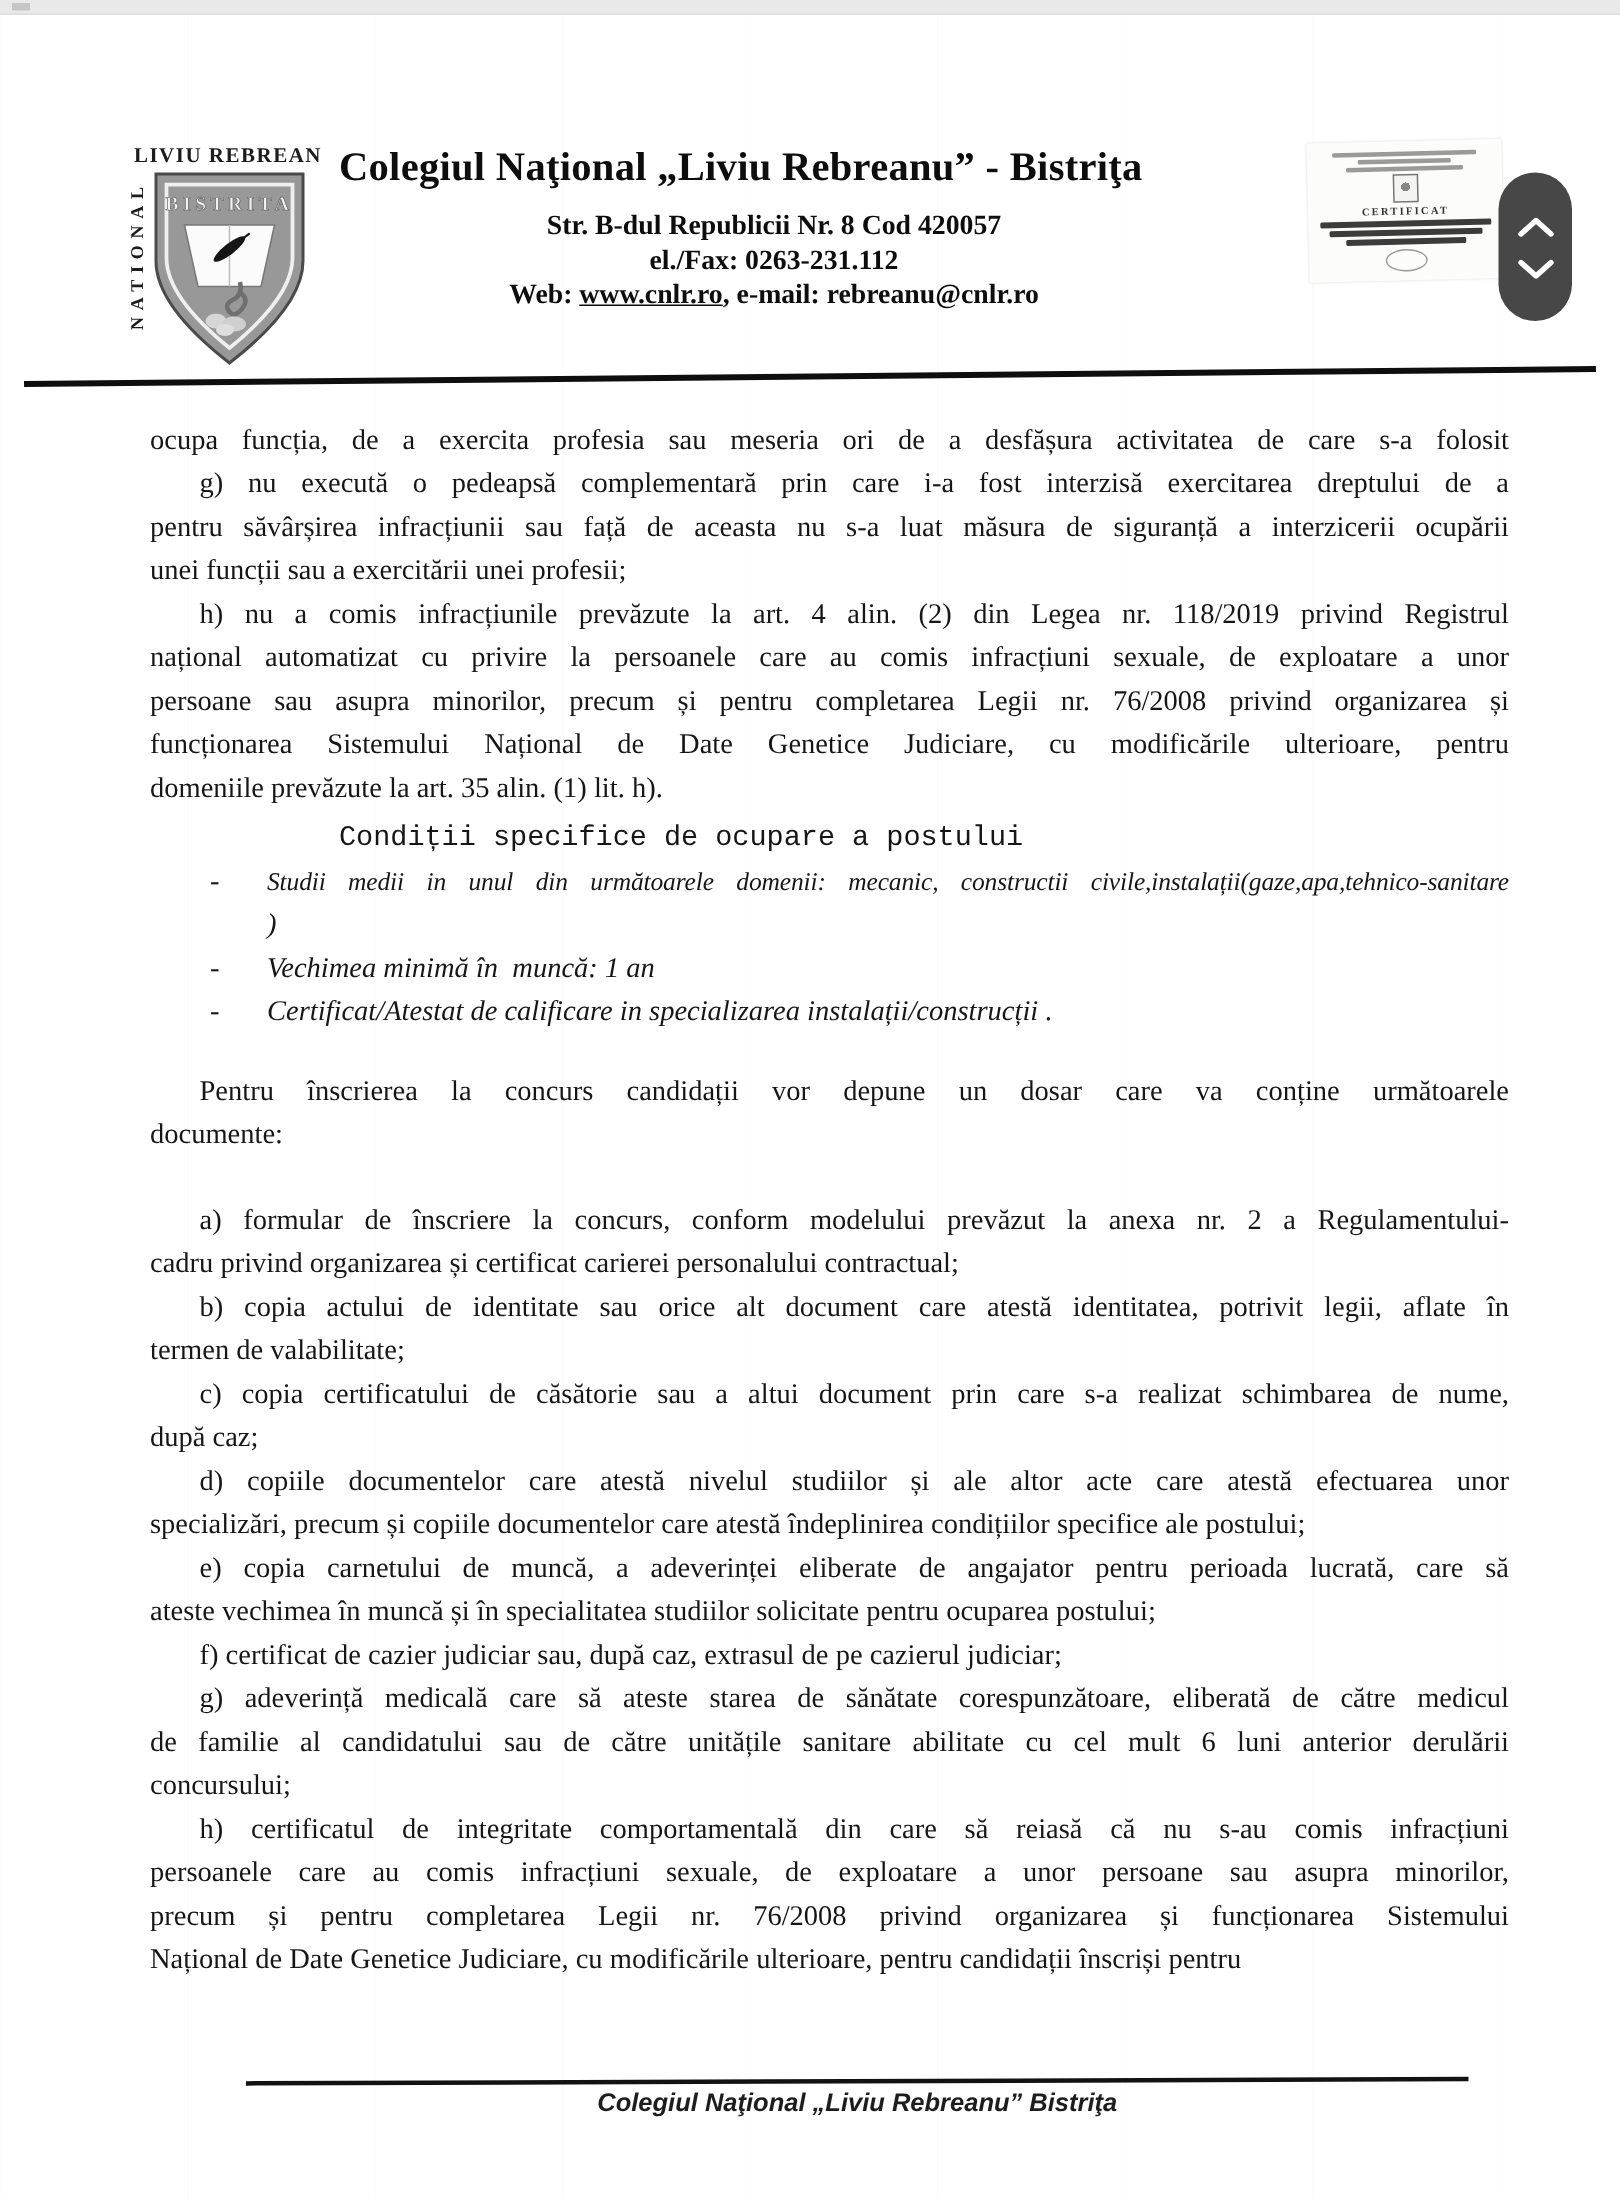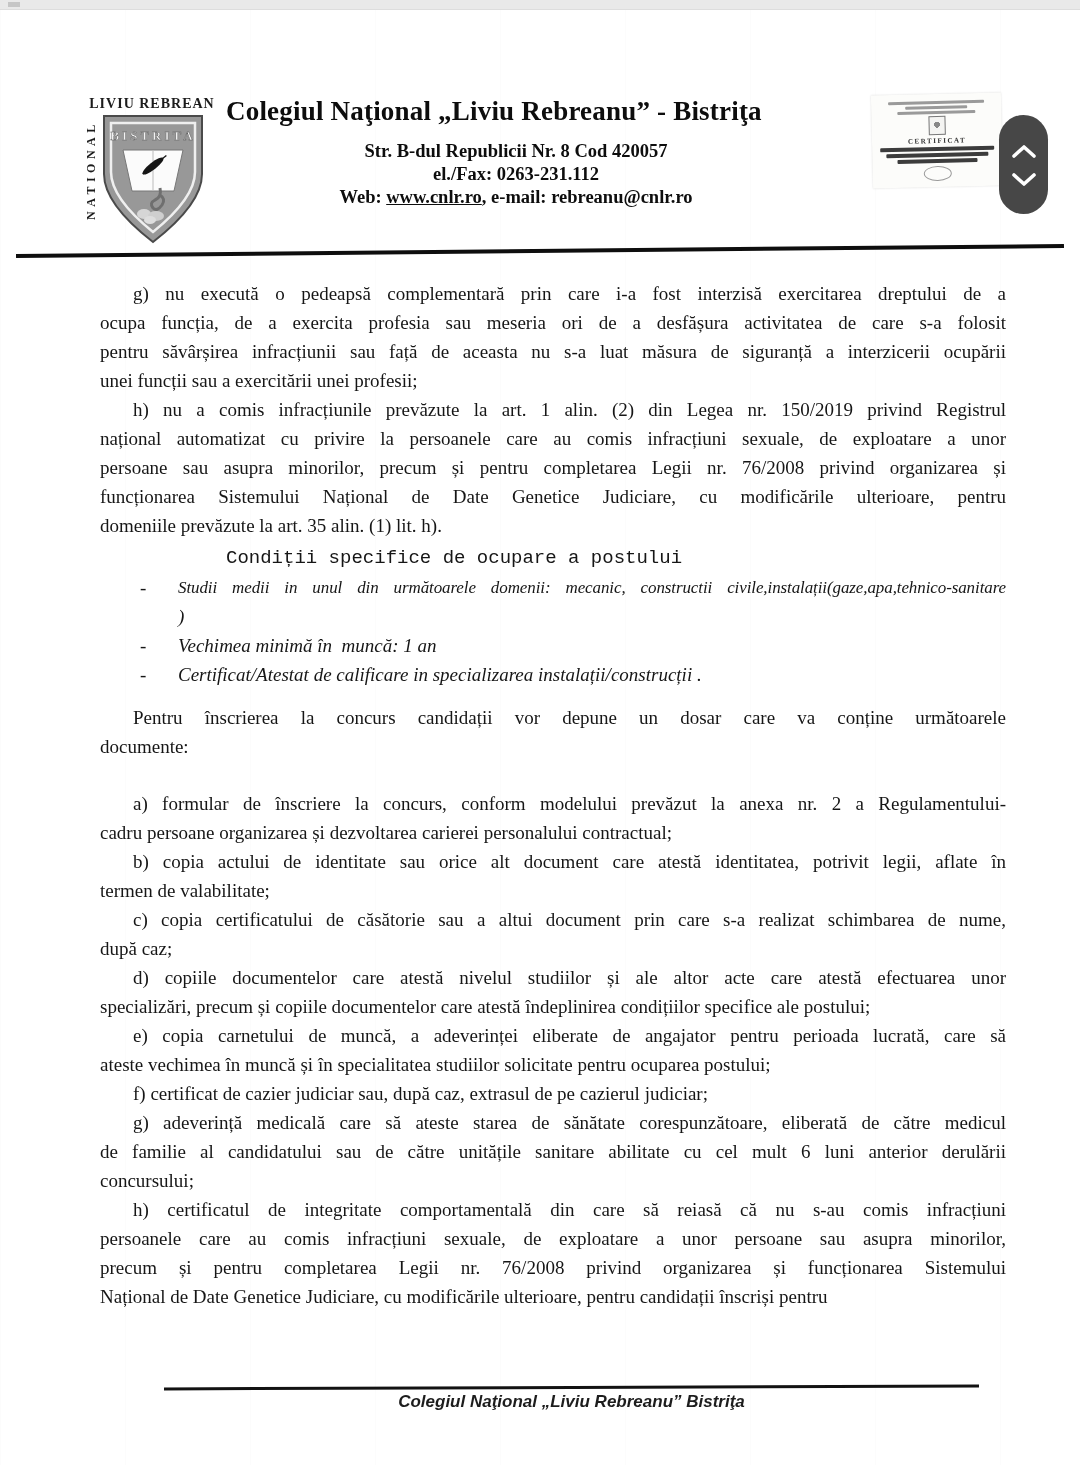--- a/index.html
+++ b/index.html
@@ -36,21 +36,21 @@
 
   .header-rule{position:absolute;left:16px;top:249px;width:1048px;height:4px;background:#0e0e0e;
     transform:rotate(-0.55deg);}
 
   
   .doc-body{position:absolute;left:100px;top:279px;width:906px;font-size:19px;line-height:29px;color:#161616;}
   .line{text-align:justify;text-align-last:justify;}
   .line.firstline{text-indent:33px;}
   .line.lastline{text-align-last:left;}
   .blk.gap-sm{margin-top:4px;}
-  .blk.gap-md{margin-top:14px;}
+  .blk.gap-md{margin-top:24px;}
   .blk.gap-lg{margin-top:28px;}
   .heading{margin-left:126px;font-family:Liberation Mono, monospace;}
   .bullet{display:flex;}
   .bullet .dash{flex:none;width:38px;margin-left:40px;}
   .bullet .btext{flex:1;min-width:0;}
   .bullet .line{text-align-last:left;font-style:italic;}
   .bullet .line.stretch{text-align-last:justify;}
   .btext.condensed .line:first-child{font-size:17px;letter-spacing:-0.1px;line-height:29px;}
 
   
@@ -117,27 +117,27 @@
     <svg width="26" height="16" viewBox="0 0 26 16">
         <polyline points="3,4 13,13 23,4" fill="none" stroke="#ffffff" stroke-width="3.6" stroke-linecap="round" stroke-linejoin="round"></polyline>
       </svg>
   </div>
 </div>
 
 <div class="header-rule"></div>
 
 <div class="doc-body">
     <div class="blk para">
+      <div class="line">ocupa funcția, de a exercita profesia sau meseria ori de a desfășura activitatea de care s-a folosit</div>
       <div class="line firstline">g) nu execută o pedeapsă complementară prin care i-a fost interzisă exercitarea dreptului de a</div>
-      <div class="line">ocupa funcția, de a exercita profesia sau meseria ori de a desfășura activitatea de care s-a folosit</div>
       <div class="line">pentru săvârșirea infracțiunii sau față de aceasta nu s-a luat măsura de siguranță a interzicerii ocupării</div>
       <div class="line lastline">unei funcții sau a exercitării unei profesii;</div>
     </div>
     <div class="blk para">
-      <div class="line firstline">h) nu a comis infracțiunile prevăzute la art. 1 alin. (2) din Legea nr. 150/2019 privind Registrul</div>
+      <div class="line firstline">h) nu a comis infracțiunile prevăzute la art. 4 alin. (2) din Legea nr. 118/2019 privind Registrul</div>
       <div class="line">național automatizat cu privire la persoanele care au comis infracțiuni sexuale, de exploatare a unor</div>
       <div class="line">persoane sau asupra minorilor, precum și pentru completarea Legii nr. 76/2008 privind organizarea și</div>
       <div class="line">funcționarea Sistemului Național de Date Genetice Judiciare, cu modificările ulterioare, pentru</div>
       <div class="line lastline">domeniile prevăzute la art. 35 alin. (1) lit. h).</div>
     </div>
     <div class="blk heading gap-sm">Condiții specifice de ocupare a postului</div>
     <div class="blk bullet">
       <span class="dash">-</span>
       <div class="btext condensed">
         <div class="line stretch">Studii medii in unul din următoarele domenii: mecanic, constructii civile,instalații(gaze,apa,tehnico-sanitare</div>
@@ -155,21 +155,21 @@
       <div class="btext">
         <div class="line lastline">Certificat/Atestat de calificare in specializarea instalații/construcții .</div>
       </div>
     </div>
     <div class="blk para gap-md">
       <div class="line firstline">Pentru înscrierea la concurs candidații vor depune un dosar care va conține următoarele</div>
       <div class="line lastline">documente:</div>
     </div>
     <div class="blk para gap-lg">
       <div class="line firstline">a) formular de înscriere la concurs, conform modelului prevăzut la anexa nr. 2 a Regulamentului-</div>
-      <div class="line lastline">cadru persoane organizarea și dezvoltarea carierei personalului contractual;</div>
+      <div class="line lastline">cadru privind organizarea și certificat carierei personalului contractual;</div>
     </div>
     <div class="blk para">
       <div class="line firstline">b) copia actului de identitate sau orice alt document care atestă identitatea, potrivit legii, aflate în</div>
       <div class="line lastline">termen de valabilitate;</div>
     </div>
     <div class="blk para">
       <div class="line firstline">c) copia certificatului de căsătorie sau a altui document prin care s-a realizat schimbarea de nume,</div>
       <div class="line lastline">după caz;</div>
     </div>
     <div class="blk para">

